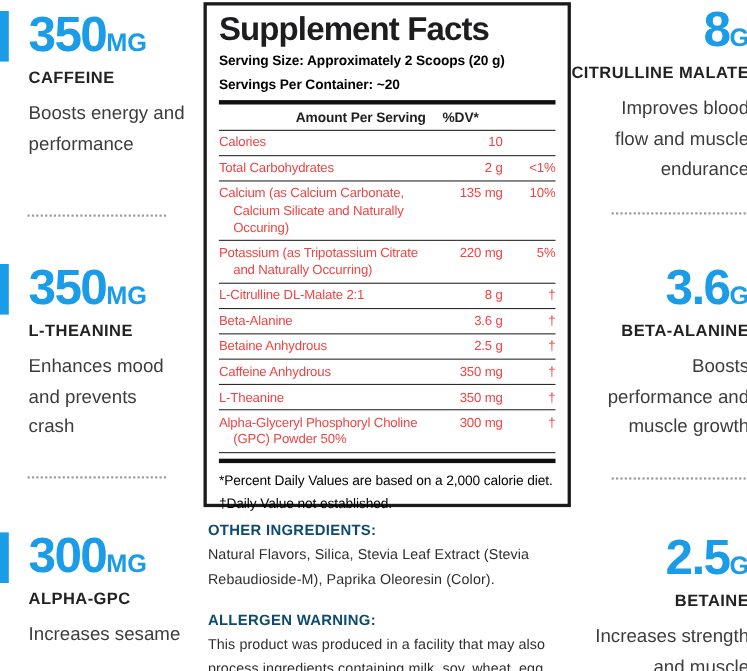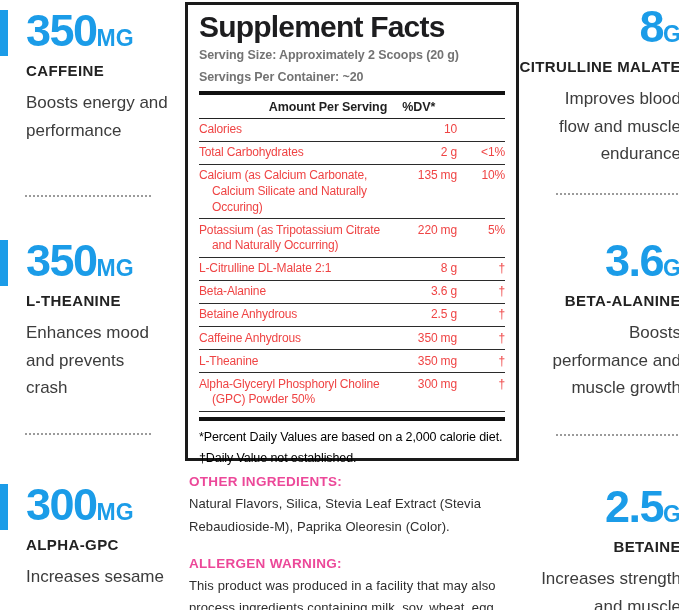--- a/index.html
+++ b/index.html
@@ -29,41 +29,41 @@
   .dotted-sep{position:absolute;height:0;border-top:2px dotted #9b9b9b;}
   #left-col .dotted-sep{left:25px;width:126px;}
   #right-col .dotted-sep{right:25px;width:126px;}
   
   #facts-panel{
     position:absolute;left:172px;top:2px;width:334px;height:459px;
     border:3px solid #1a1a1a;background:#fff;box-sizing:border-box;
     padding:6px 11px 6px 11px;color:#1f1f1f;margin-left:13px;
   }
   #facts-title{font-size:30px;font-weight:bold;letter-spacing:-.8px;color:#1d1d1f;line-height:1.08;}
-  .serving-line{font-size:12.5px;font-weight:bold;line-height:1.45;letter-spacing:-.1px;margin-top:3px;color:#737373;}
+  .serving-line{font-size:12.5px;font-weight:bold;line-height:1.45;letter-spacing:-.1px;margin-top:3px;color:#000000;}
   .thick-bar{height:4px;background:#111;margin:5px 0 0 0;}
   #facts-header{
     display:flex;align-items:baseline;justify-content:center;
     padding:5px 0 4px 0;border-bottom:1.5px solid #222;
     font-size:12.5px;font-weight:bold;letter-spacing:-.1px;
   }
   #facts-header .dv-head{width:48px;text-align:right;}
   .frow{
     display:flex;align-items:flex-start;
     padding:3.5px 0 3px 0;border-bottom:1.5px solid #2b2b2b;
     font-size:12px;line-height:1.3;letter-spacing:-.15px;color:#ef4444;
   }
   .frow:last-of-type{border-bottom:none;}
   .frow .nm{flex:1;padding-left:13px;text-indent:-13px;padding-right:4px;}
   .frow .amt{width:64px;text-align:right;white-space:nowrap;}
   .frow .dv{width:48px;text-align:right;white-space:nowrap;}
   #footnotes{margin-top:6px;font-size:12.5px;line-height:1.65;letter-spacing:-.1px;color:#000000;}
   
   #below-panel{position:absolute;left:189px;top:474px;width:325px;font-size:13px;color:#2e2e2e;}
-  .below-head{font-size:13.5px;font-weight:bold;letter-spacing:.3px;color:#ec4899;}
+  .below-head{font-size:13.5px;font-weight:bold;letter-spacing:.3px;color:#0c4a6e;}
   .below-body{margin-top:4px;line-height:1.75;letter-spacing:.1px;}
   #allergen-block{margin-top:17px;}
 </style>
 </head>
 <body>
 
 <div id="stage" style="--accent: #1b9ce8;">
 
   <div id="left-col" class="col">
     <div class="accent-bar" style="top:10px;"></div>

